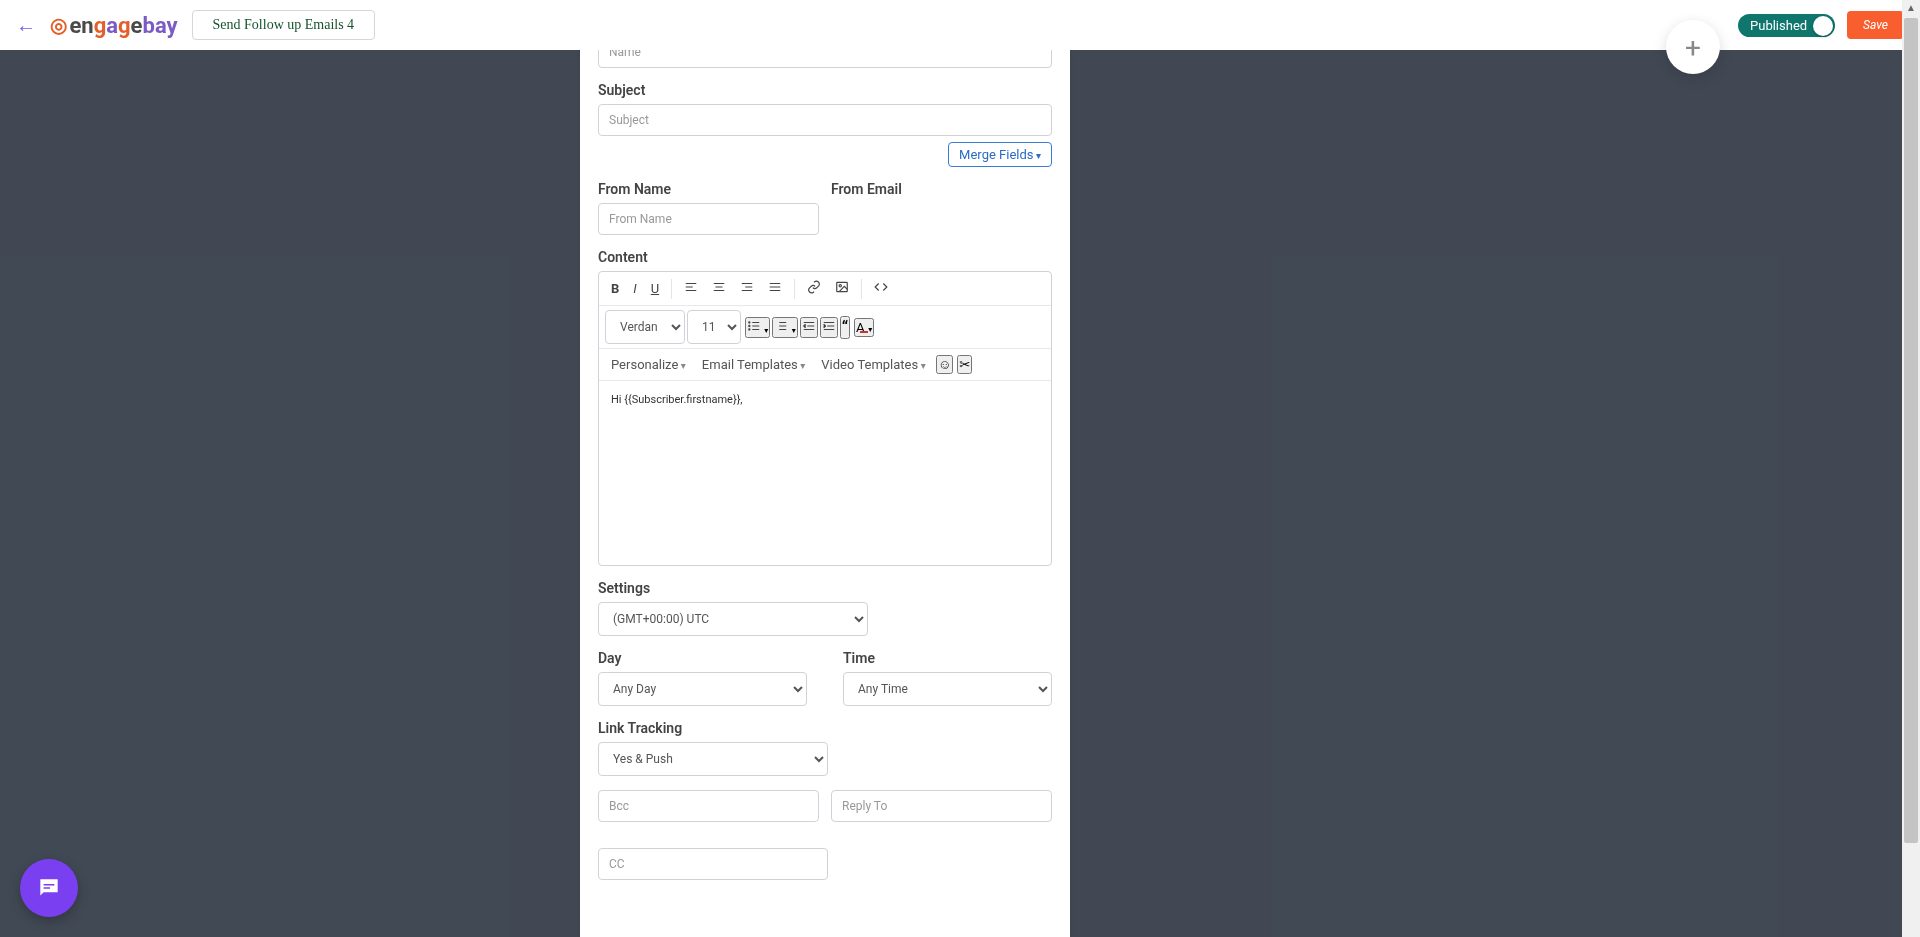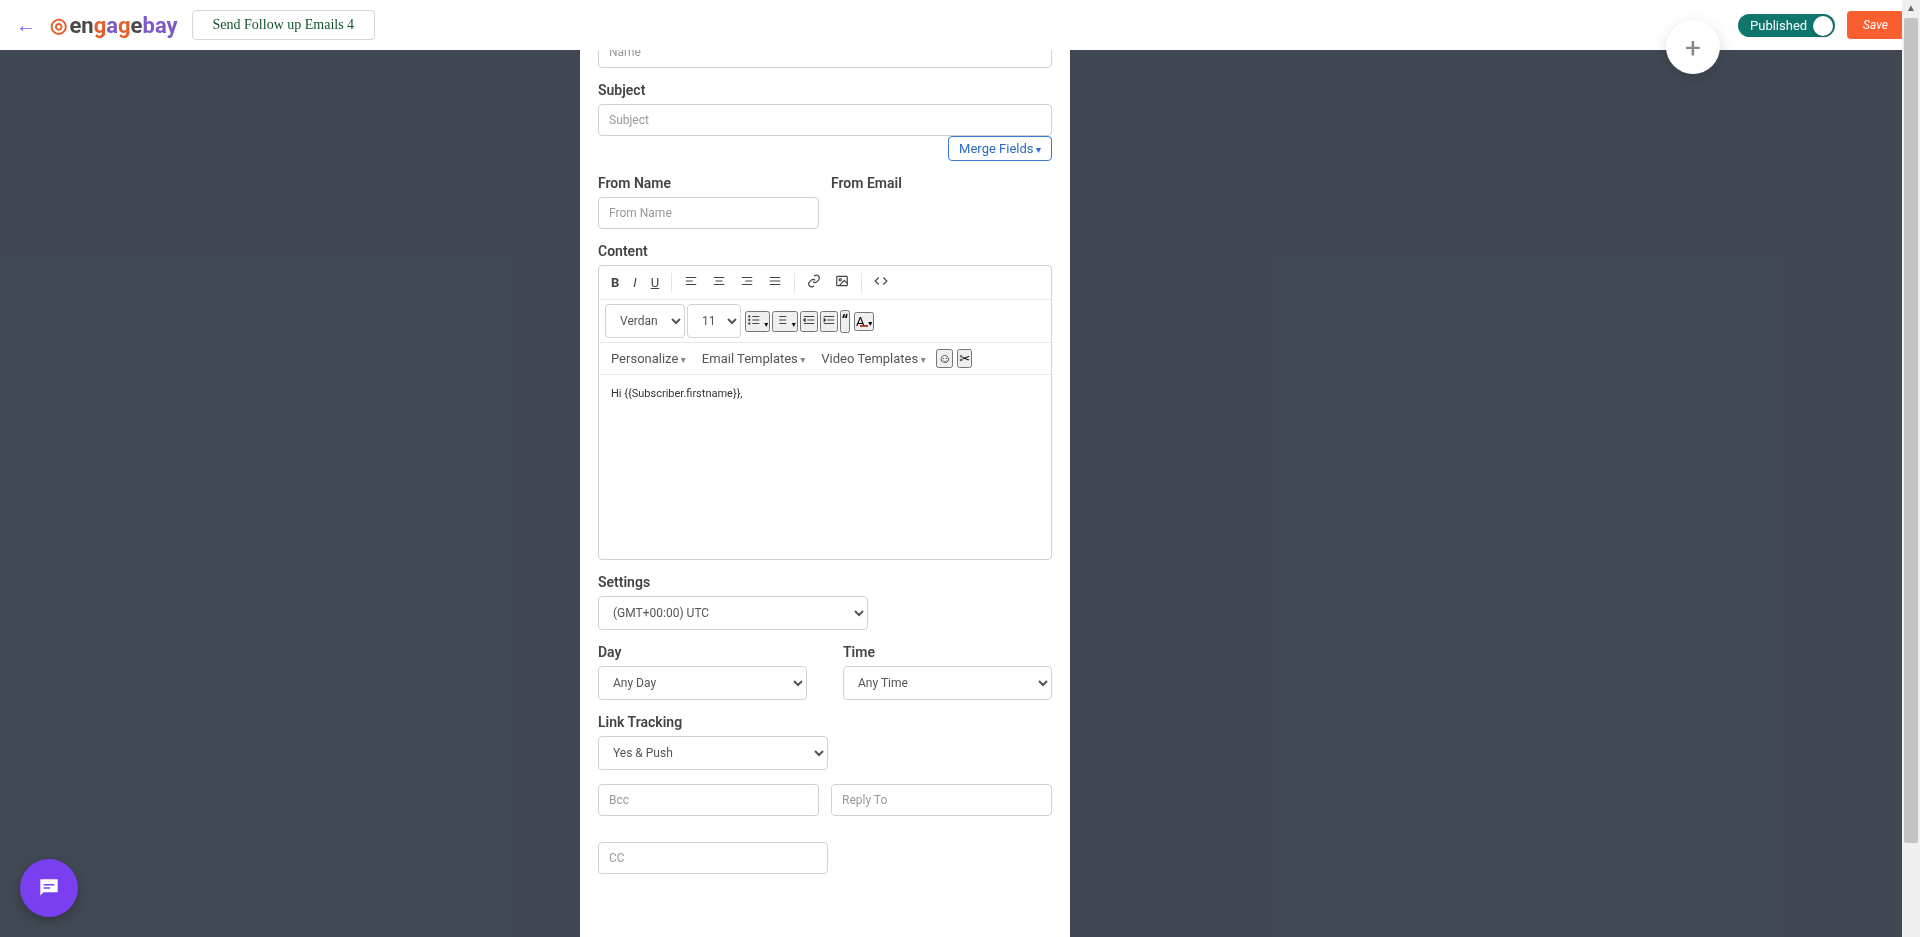--- a/index.html
+++ b/index.html
@@ -40,21 +40,21 @@
 
   .add-fab { position:absolute; top: 20px; right: 200px; width:54px; height:54px; border-radius:50%; background:#fff; box-shadow:0 4px 14px rgba(0,0,0,0.15); display:flex; align-items:center; justify-content:center; color:#888; font-size:28px; z-index:40; cursor:pointer; }
 
   
   .panel { position:absolute; top:0; left: 580px; width: 490px; background:#fff; bottom:0; z-index:20; padding: 0 18px 18px 18px; overflow-y:auto; box-shadow: 0 0 4px rgba(0,0,0,0.1);}
   .panel label.lbl { display:block; font-size:14px; font-weight:600; color:#444; margin: 14px 0 6px 0; }
   .panel input[type=text], .panel select { width:100%; border:1px solid #cfd3d8; border-radius:4px; padding:8px 10px; font-size:12px; color:#555; background:#fff; }
   .panel input::placeholder { color:#999; }
   .row-flex { display:flex; gap:12px; }
   .row-flex > div { flex:1; }
-  .merge-row { text-align:right; }
+  .merge-row { text-align:right; margin-top:6px; }
   .merge-btn { border:1px solid #3a7bd5; color:#2b6cc4; font-size:13px; padding:4px 10px; border-radius:4px; background:#fff; cursor:pointer;}
   .merge-btn::after { content:" ▾"; font-size:10px; }
 
   .editor { border:1px solid #cfd3d8; border-radius:4px; }
   .toolbar { border-bottom:1px solid #e6e8eb; padding:4px 6px; display:flex; align-items:center; flex-wrap:wrap;  gap: 2px;}
   .toolbar .tbtn { border:none; background:none; padding:4px 6px; color:#444; font-size:13px; cursor:pointer; border-radius:3px;}
   .toolbar .sep { width:1px; height:20px; background:#e3e5e8; margin:0 4px;}
   .editor-body { min-height: 184px; padding:12px; font-size:11px; color:#333; }
   .toolbar2, .toolbar3 { border-bottom:1px solid #e6e8eb; padding:4px 6px; display:flex; align-items:center; flex-wrap:wrap; gap:2px;}
   .dropbtn { border:none; background:none; font-size:13px; color:#555; padding:4px 6px; cursor:pointer;}

